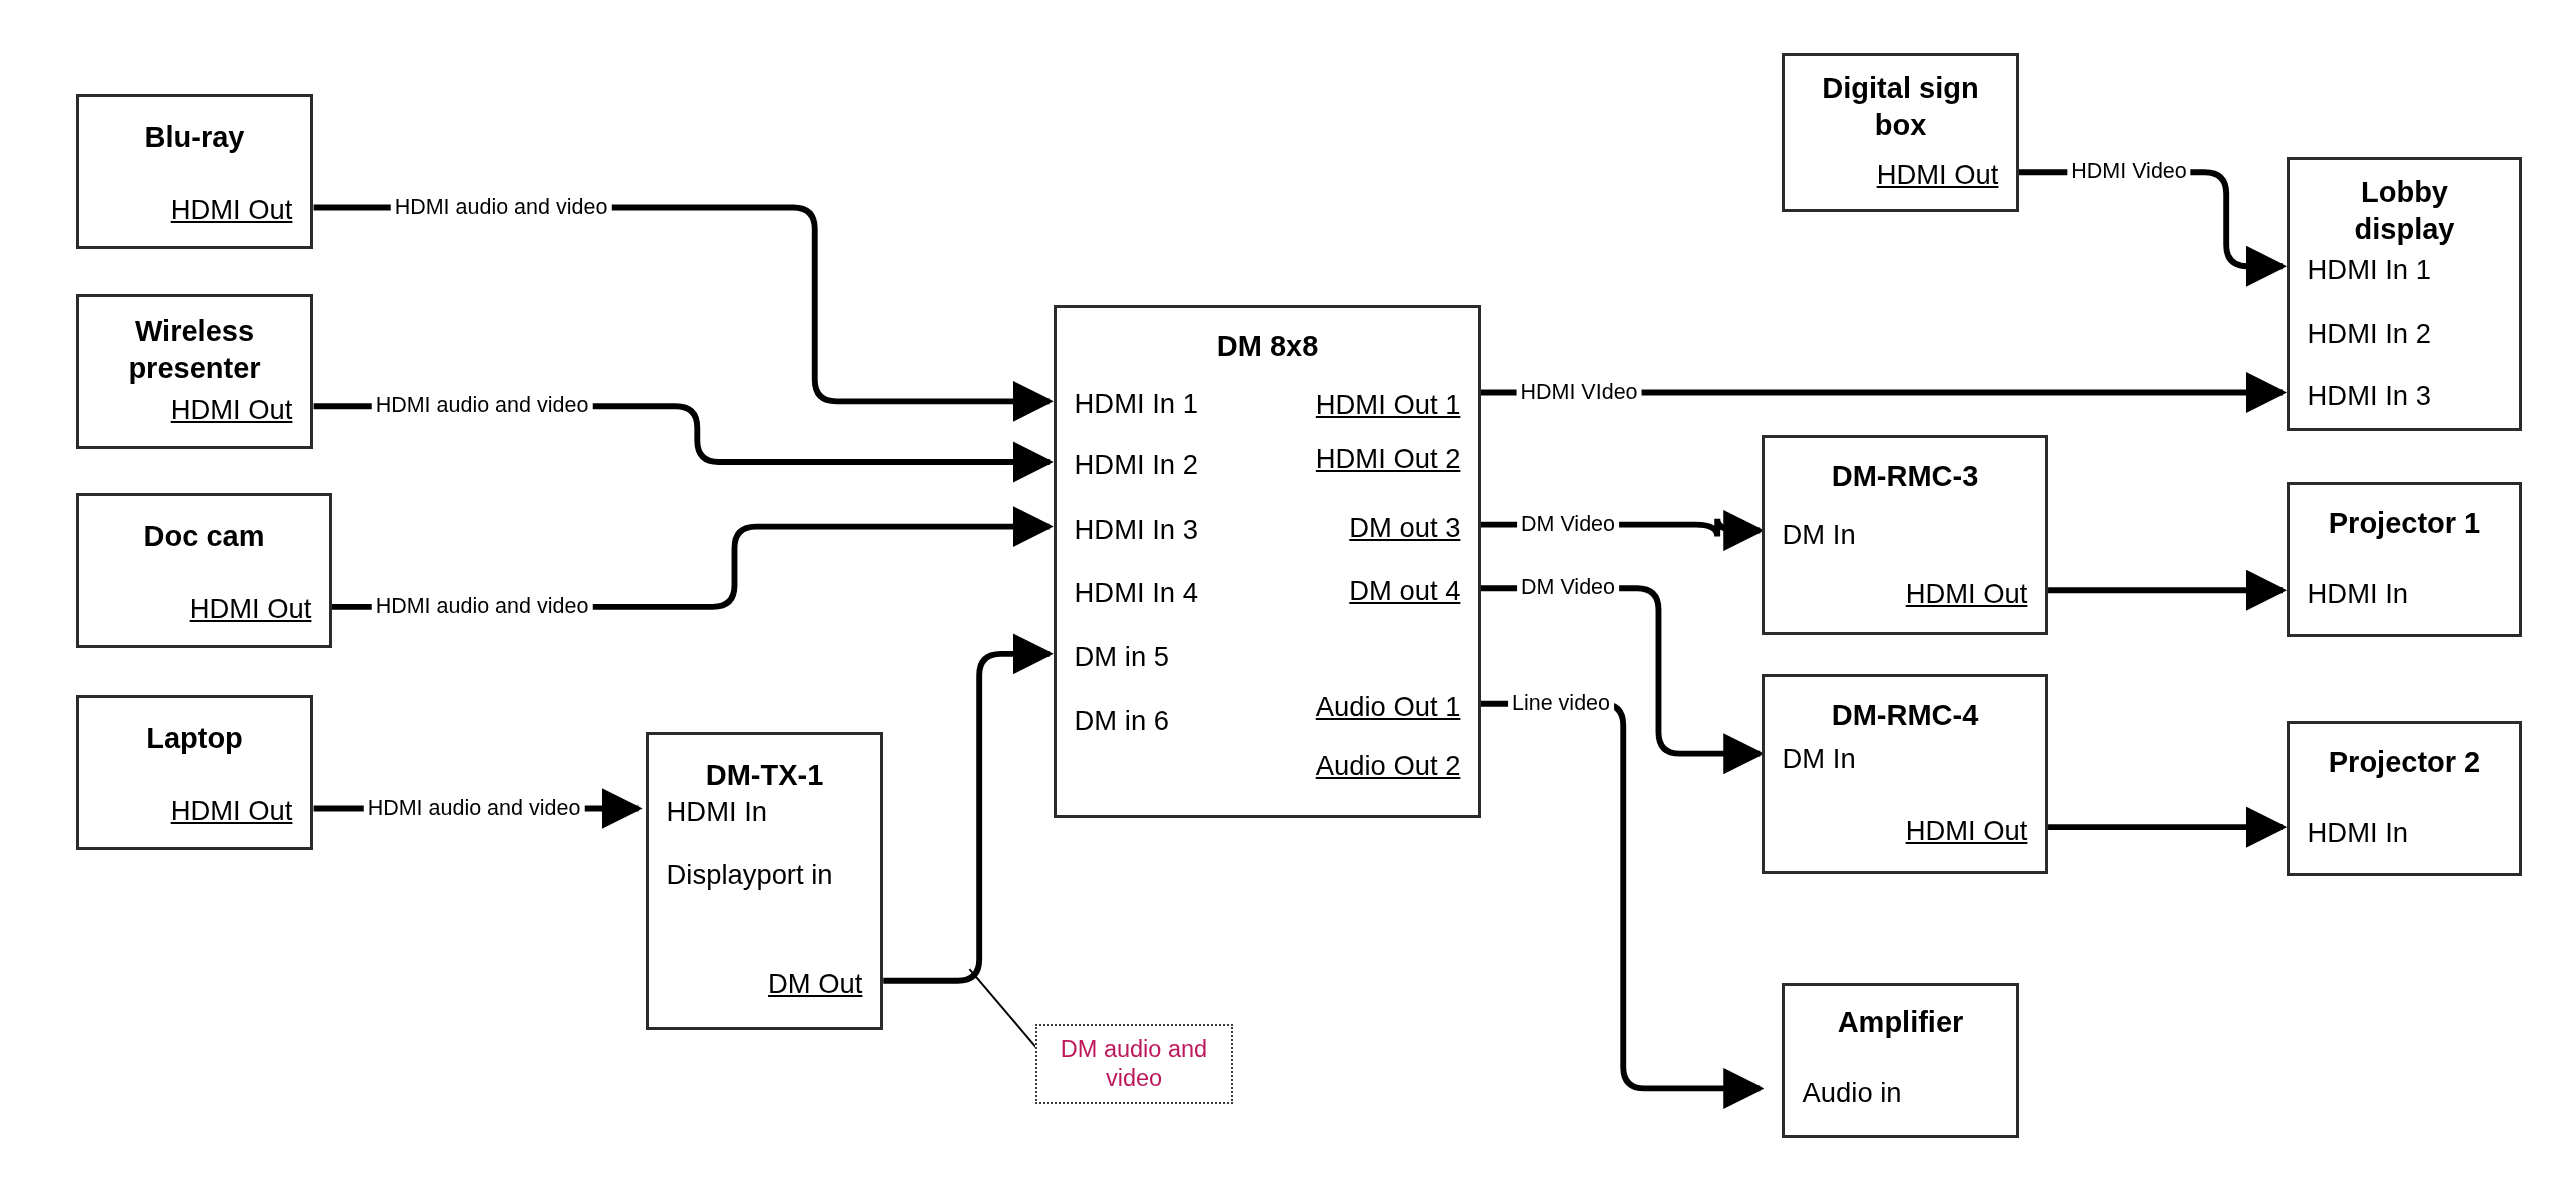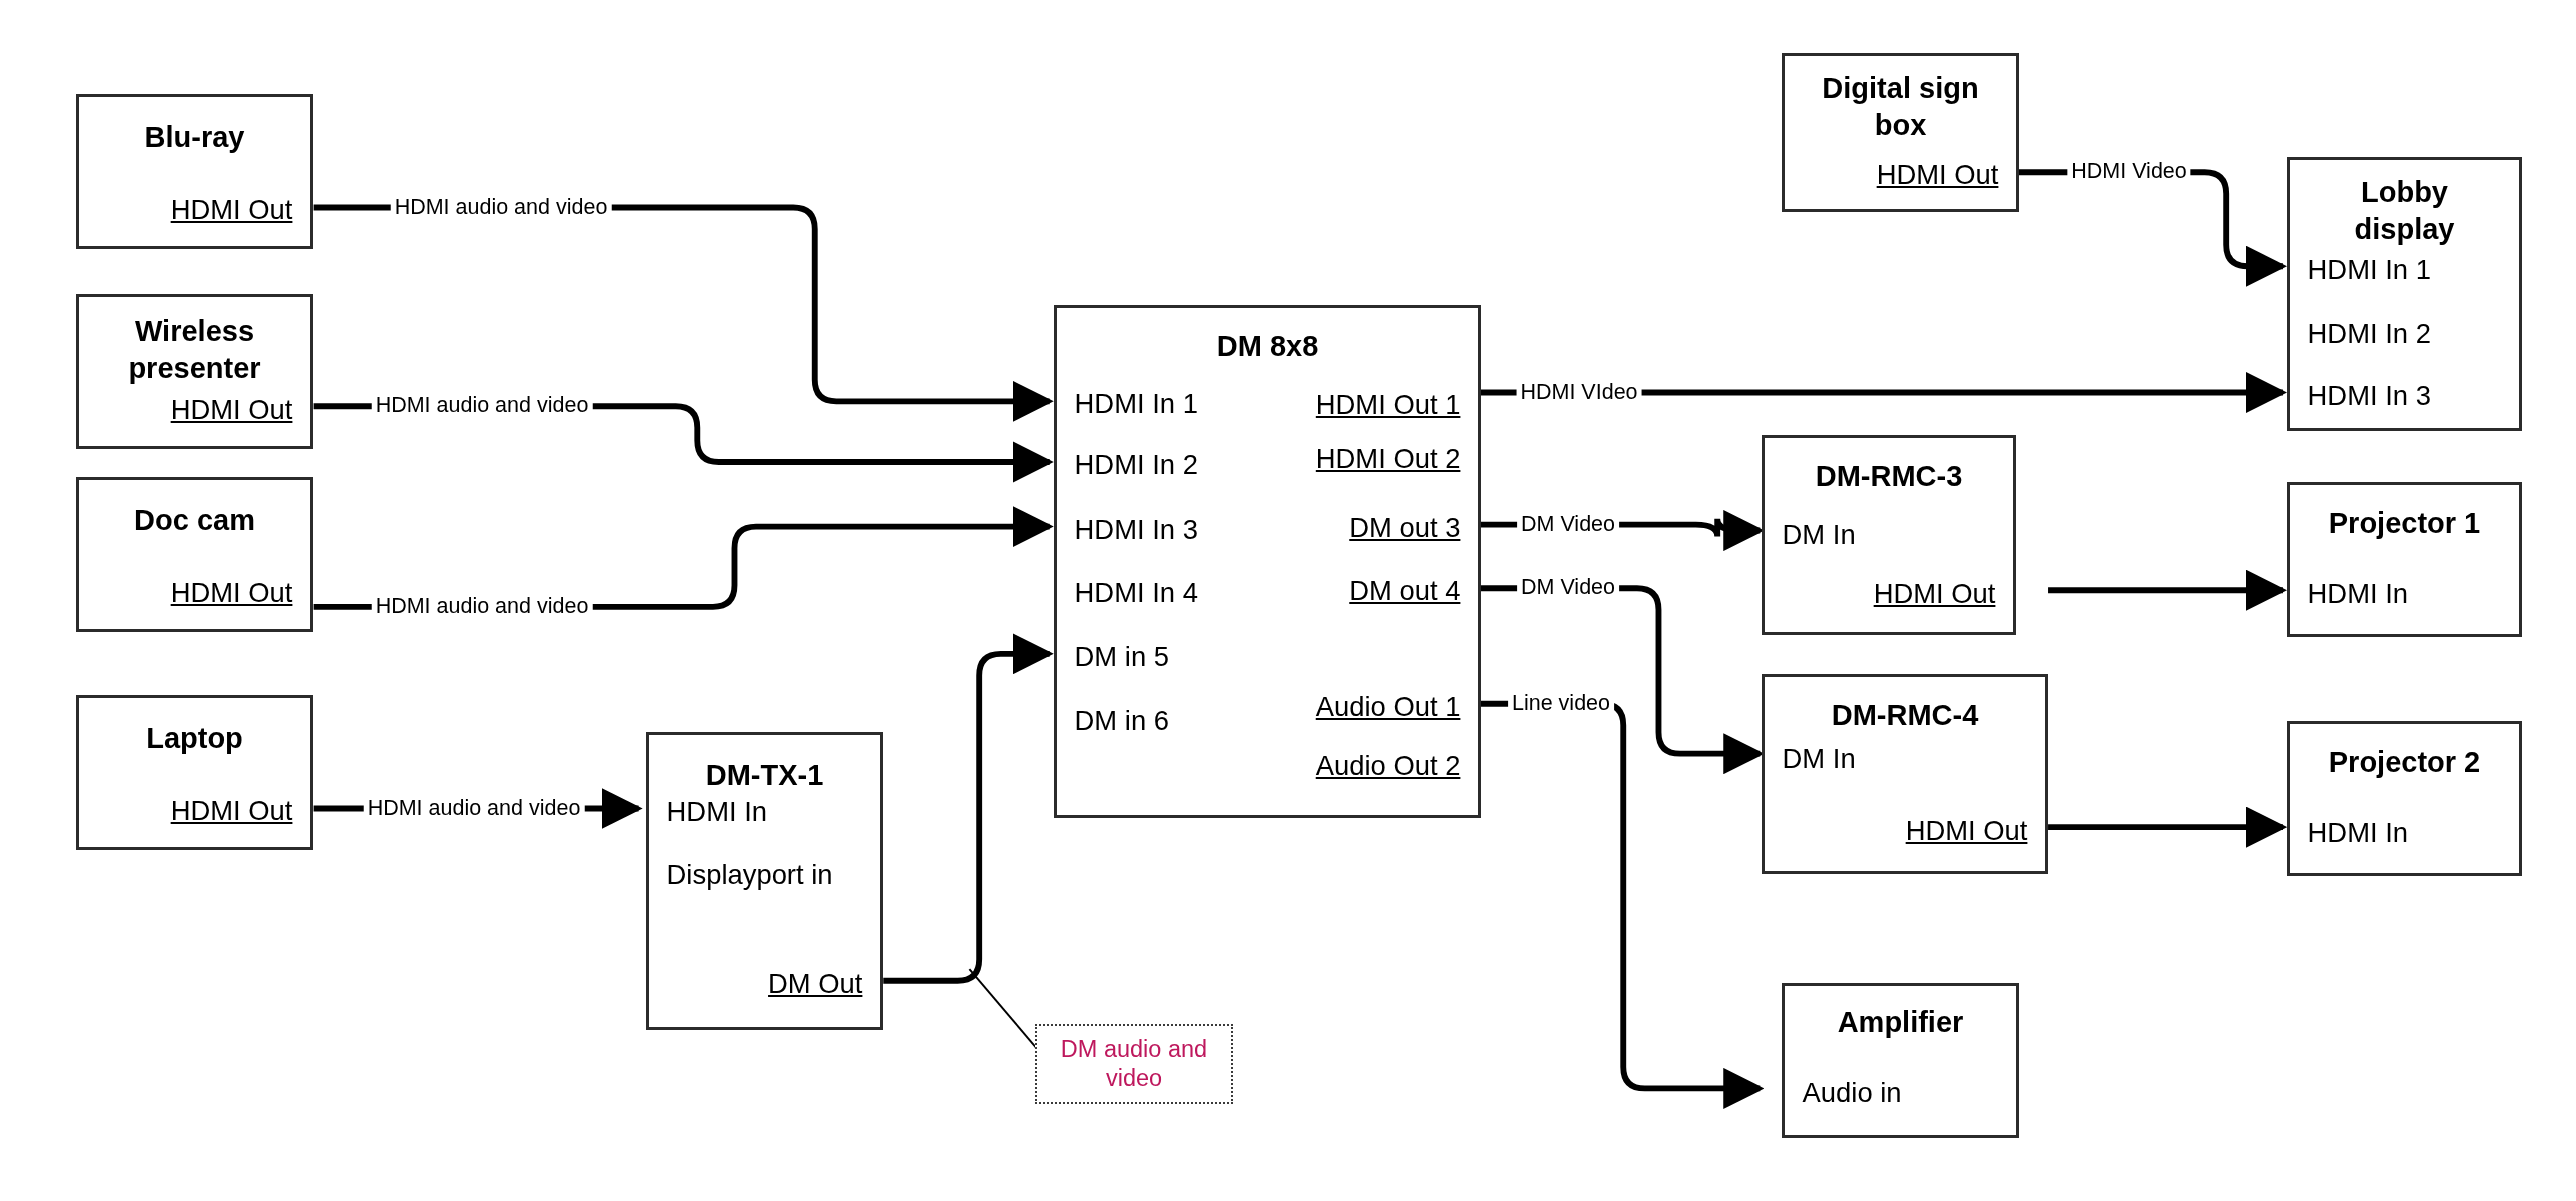--- a/index.html
+++ b/index.html
@@ -116,21 +116,21 @@
     <div class="node-title" style="top:21.5px;">Blu-ray</div>
     <div class="port right" style="top:96px;">HDMI Out</div>
   </div>
 
   <div class="node" style="left:76px; top:294px; width:237px; height:155px;">
     <div class="node-title" style="top:15.7px;">Wireless
 presenter</div>
     <div class="port right" style="top:96px;">HDMI Out</div>
   </div>
 
-  <div class="node" style="left:76px; top:477px; width:237px; height:155px;">
+  <div class="node" style="left:76px; top:493px; width:256px; height:155px;">
     <div class="node-title" style="top:21.5px;">Doc cam</div>
     <div class="port right" style="top:96px;">HDMI Out</div>
   </div>
 
   <div class="node" style="left:76px; top:695px; width:237px; height:155px;">
     <div class="node-title" style="top:21.5px;">Laptop</div>
     <div class="port right" style="top:96px;">HDMI Out</div>
   </div>
 
   <div class="node" style="left:646px; top:732px; width:237px; height:298px;">
@@ -165,21 +165,21 @@
   </div>
 
   <div class="node" style="left:2287px; top:157px; width:235px; height:274px;">
     <div class="node-title" style="top:13.7px;">Lobby
 display</div>
     <div class="port left" style="top:93px;">HDMI In 1</div>
     <div class="port left" style="top:157px;">HDMI In 2</div>
     <div class="port left" style="top:219px;">HDMI In 3</div>
   </div>
 
-  <div class="node" style="left:1762px; top:435px; width:254px; height:200px;">
+  <div class="node" style="left:1762px; top:435px; width:286px; height:200px;">
     <div class="node-title" style="top:19.6px;">DM-RMC-3</div>
     <div class="port left" style="top:80px;">DM In</div>
     <div class="port right" style="top:139px;">HDMI Out</div>
   </div>
 
   <div class="node" style="left:1762px; top:674px; width:286px; height:200px;">
     <div class="node-title" style="top:19.6px;">DM-RMC-4</div>
     <div class="port left" style="top:65px;">DM In</div>
     <div class="port right" style="top:137px;">HDMI Out</div>
   </div>

